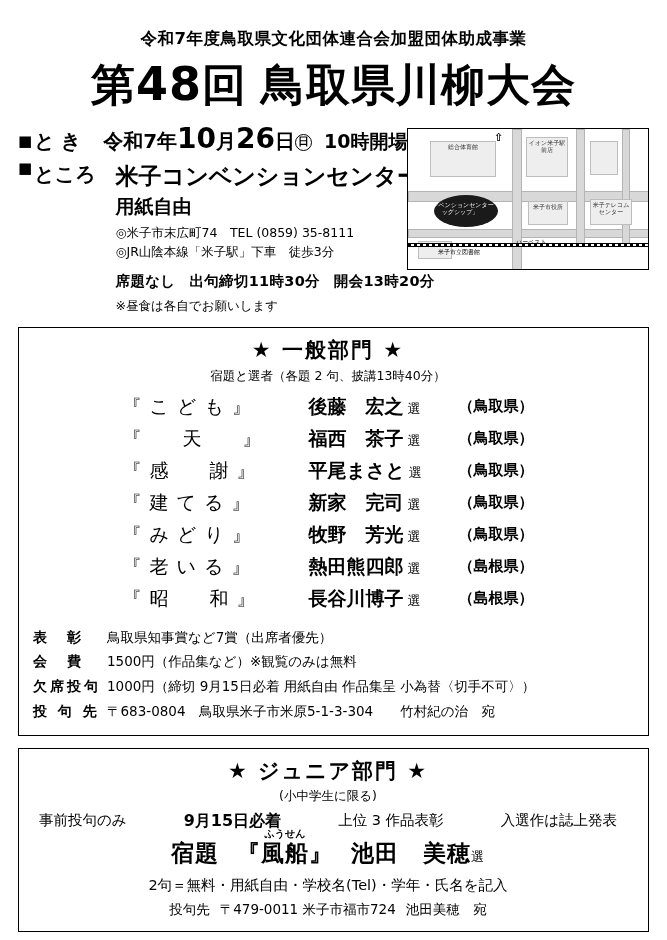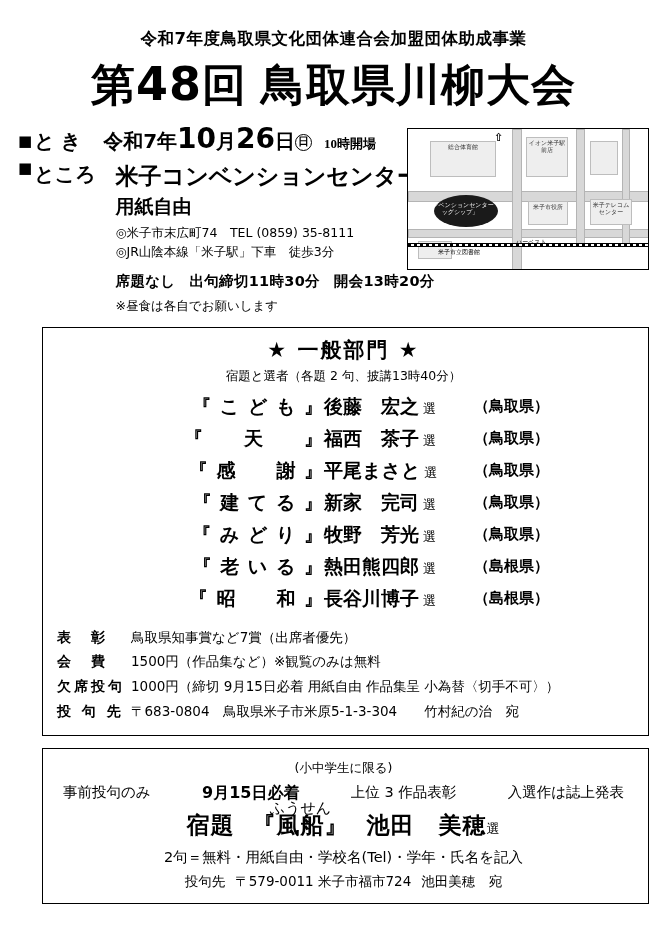--- a/index.html
+++ b/index.html
@@ -82,23 +82,22 @@
     font-size: 11px;
     width: 15px;
     height: 15px;
     line-height: 14px;
     text-align: center;
     position: relative;
     top: -3px;
     font-weight: bold;
   }
   .when-open {
-    font-size: 13px;
+    font-size: 19px;
     margin-left: 12px;
-    font-family: Liberation Serif, serif;
   }
 
   .row-where {
     display: flex;
     margin-top: 6px;
     font-size: 20px;
     font-weight: bold;
   }
   .label-where {
     letter-spacing: 0px;
@@ -202,23 +201,22 @@
   .map .compass {
     position: absolute;
     font-size: 11px;
     font-weight: bold;
   }
 
   
   .section {
     border: 1.5px solid #000;
     margin-top: 12px;
-    padding: 8px 18px 12px 14px;
+    padding: 8px 25px 12px 14px;
     box-sizing: border-box;
-    margin-left: 24px;
   }
   .sec-title {
     text-align: center;
     font-size: 21px;
     font-weight: bold;
     letter-spacing: 2px;
   }
   .sec-sub {
     text-align: center;
     font-size: 12.5px;
@@ -228,22 +226,22 @@
   table.themes {
     margin: 6px auto 0 auto;
     border-collapse: collapse;
     font-size: 19px;
   }
   table.themes td {
     padding: 3px 0;
     white-space: nowrap;
   }
   td.theme {
-    font-weight: bold;
-    text-align: right;
+    font-weight: normal;
+    text-align: left;
     width: 186px;
     letter-spacing: 1px;
   }
   td.sel {
     font-weight: bold;
     text-align: left;
     padding-left: 18px;
     width: 150px;
   }
   td.sel .small {
@@ -305,22 +303,22 @@
   .jr-theme .ruby {
     display: inline-block;
     position: relative;
     padding-top: 0;
   }
   .jr-theme .rubytext {
     position: absolute;
     top: -11px;
     left: 0;
     width: 100%;
-    font-size: 15px;
-    font-weight: normal;
+    font-size: 10px;
+    font-weight: bold;
     letter-spacing: 0;
     text-align: center;
   }
   .jr-theme .sp {
     display: inline-block;
     width: 18px;
   }
   .jr-theme .small {
     font-size: 13px;
     font-weight: normal;
@@ -464,33 +462,34 @@
         <span class="dd">1000円（締切 9月15日必着 用紙自由 作品集呈 小為替〈切手不可〉）</span>
       </div>
       <div class="dl">
         <span class="dt">投 句 先</span>
         <span class="dd">〒683-0804　鳥取県米子市米原5-1-3-304　　竹村紀の治　宛</span>
       </div>
     </div>
   </div>
 
   <div class="section">
+    <div class="sec-title">★ ジュニア部門 ★</div>
     <div class="jr-note">(小中学生に限る)</div>
 
     <div class="jr-row">
       <span>事前投句のみ</span>
       <span class="b">9月15日必着</span>
       <span>上位 3 作品表彰</span>
       <span>入選作は誌上発表</span>
     </div>
 
     <div class="jr-theme">
       <span>宿題</span><span class="sp"></span><span class="ruby"><span class="rubytext">ふうせん</span><span>『風船』</span></span><span class="sp"></span><span>池田　美穂</span><span class="small">選</span>
     </div>
 
     <div class="jr-rule">2句＝無料・用紙自由・学校名(Tel)・学年・氏名を記入</div>
 
     <div class="jr-addr">
-      <span>投句先</span><span class="sp"></span><span>〒579-0011 米子市福市724</span><span class="sp"></span><span>池田美穂　宛</span>
+      <span>投句先</span><span class="sp"></span><span>〒479-0011 米子市福市724</span><span class="sp"></span><span>池田美穂　宛</span>
     </div>
   </div>
 
 </div>
 
 </body></html>

